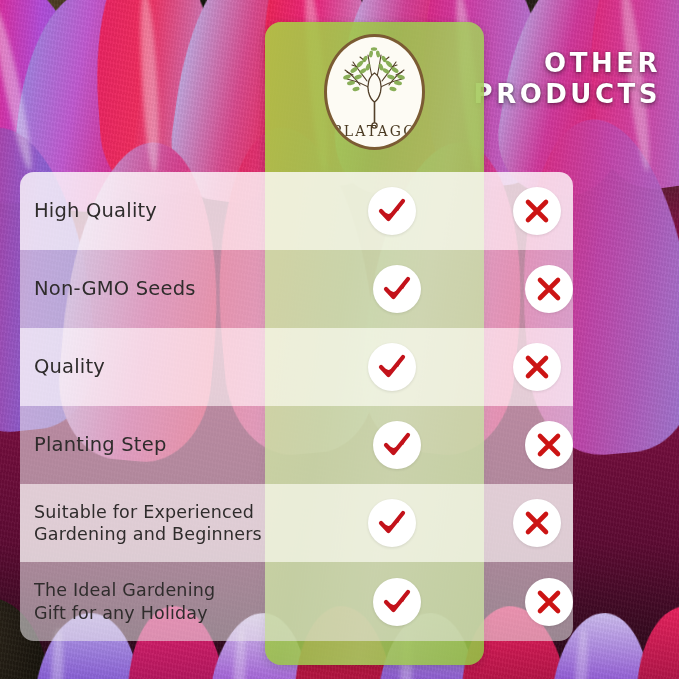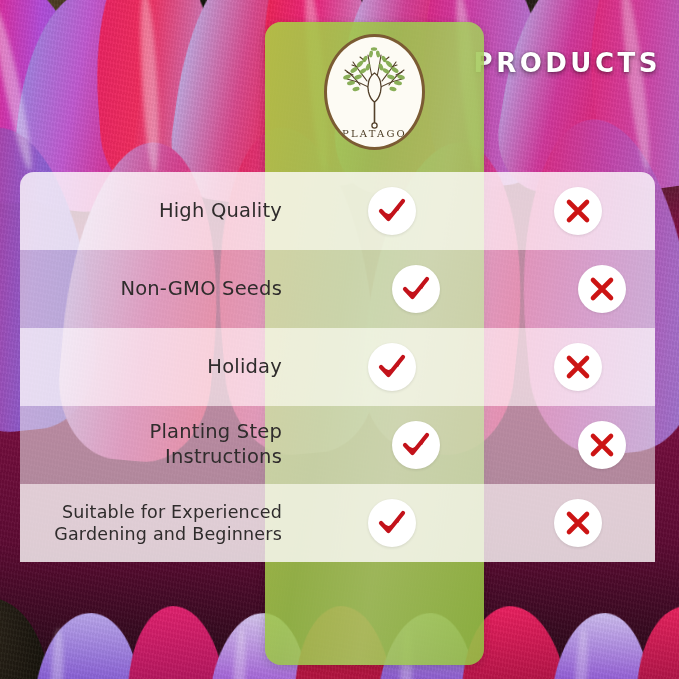--- a/index.html
+++ b/index.html
@@ -78,31 +78,30 @@
     border-radius:50%;
     background:#fdfbf4;
     border:3px solid #7b5b33;
     box-sizing:border-box;
     overflow:hidden;
   }
   #brand-logo svg{position:absolute;left:0;top:0;}
   #brand-logo .logo-word{
     position:absolute;left:0;right:0;bottom:8px;
     text-align:center;
-    font-size:10px;letter-spacing:2.2px;color:#4a3a22;
+    font-size:14px;letter-spacing:2.2px;color:#4a3a22;
     font-family:"DejaVu Serif", serif;
   }
 
   
   #comparison-table{
     position:absolute;
-    left:20px; top:172px; width:635px; height:469px;
+    left:20px; top:172px; width:553px; height:469px;
     border-radius:14px;
     overflow:hidden;
-    text-align:right;
   }
   .row{
     position:relative;
     height:78.1px;
     display:flex;align-items:center;
   }
   .row.light{ background:rgba(255,252,252,.80); }
   .row.dark{  background:rgba(236,232,236,.56);gap:24px; }
   .row .feature{
     width:262px;
@@ -175,20 +174,21 @@
       <div class="stripe" style="left:12%;top:88%;width:1.6%;height:14%;background:rgba(255,255,255,.35);transform:rotate(2deg);"></div>
       <div class="stripe" style="left:36%;top:88%;width:1.6%;height:14%;background:rgba(255,255,255,.33);transform:rotate(3deg);"></div>
       <div class="stripe" style="left:58%;top:88%;width:1.6%;height:14%;background:rgba(255,255,255,.33);transform:rotate(2deg);"></div>
       <div class="stripe" style="left:81%;top:88%;width:1.6%;height:14%;background:rgba(255,255,255,.31);transform:rotate(3deg);"></div>
     </div>
     <div class="grain"></div>
   </div>
 
 
   <div class="heading" id="right-heading">
+    <span class="ln">OTHER</span>
     <span class="ln">PRODUCTS</span>
   </div>
 
   <div id="brand-column">
     <div class="colsheen"></div>
   </div>
 
   <div id="brand-logo">
     <svg width="95" height="110" viewBox="0 0 95 110">
       <g stroke="#53402a" stroke-width="1.1" fill="none" stroke-linecap="round">
@@ -283,21 +283,21 @@
         <div class="mark">
           <svg width="30" height="30" viewBox="0 0 30 30">
             <path d="M6 6 L24 24 M24 6 L6 24" stroke="#CC1414" stroke-width="4.6" stroke-linecap="round"></path>
           </svg>
         </div>
       </div>
     </div>
 
     <div class="row light">
       <div class="feature">
-        <span class="ln">Holiday</span>
+        <span class="ln">Quality</span>
       </div>
       <div class="cell ours">
         <div class="mark">
           <svg width="30" height="30" viewBox="0 0 30 30">
             <path d="M4 15 L11.5 23 L26 5 L21.5 14.5 L11.5 18 Z" fill="#C3121A"></path>
             <path d="M4 15 L11.5 23 L26 5" fill="none" stroke="#C3121A" stroke-width="4.2" stroke-linecap="round" stroke-linejoin="round"></path>
           </svg>
         </div>
       </div>
       <div class="cell other">
@@ -305,21 +305,20 @@
           <svg width="30" height="30" viewBox="0 0 30 30">
             <path d="M6 6 L24 24 M24 6 L6 24" stroke="#CC1414" stroke-width="4.6" stroke-linecap="round"></path>
           </svg>
         </div>
       </div>
     </div>
 
     <div class="row dark">
       <div class="feature">
         <span class="ln">Planting Step</span>
-        <span class="ln">Instructions</span>
       </div>
       <div class="cell ours">
         <div class="mark">
           <svg width="30" height="30" viewBox="0 0 30 30">
             <path d="M4 15 L11.5 23 L26 5 L21.5 14.5 L11.5 18 Z" fill="#C3121A"></path>
             <path d="M4 15 L11.5 23 L26 5" fill="none" stroke="#C3121A" stroke-width="4.2" stroke-linecap="round" stroke-linejoin="round"></path>
           </svg>
         </div>
       </div>
       <div class="cell other">
@@ -346,15 +345,36 @@
       </div>
       <div class="cell other">
         <div class="mark">
           <svg width="30" height="30" viewBox="0 0 30 30">
             <path d="M6 6 L24 24 M24 6 L6 24" stroke="#CC1414" stroke-width="4.6" stroke-linecap="round"></path>
           </svg>
         </div>
       </div>
     </div>
 
+    <div class="row dark">
+      <div class="feature small">
+        <span class="ln">The Ideal Gardening</span>
+        <span class="ln">Gift for any Holiday</span>
+      </div>
+      <div class="cell ours">
+        <div class="mark">
+          <svg width="30" height="30" viewBox="0 0 30 30">
+            <path d="M4 15 L11.5 23 L26 5 L21.5 14.5 L11.5 18 Z" fill="#C3121A"></path>
+            <path d="M4 15 L11.5 23 L26 5" fill="none" stroke="#C3121A" stroke-width="4.2" stroke-linecap="round" stroke-linejoin="round"></path>
+          </svg>
+        </div>
+      </div>
+      <div class="cell other">
+        <div class="mark">
+          <svg width="30" height="30" viewBox="0 0 30 30">
+            <path d="M6 6 L24 24 M24 6 L6 24" stroke="#CC1414" stroke-width="4.6" stroke-linecap="round"></path>
+          </svg>
+        </div>
+      </div>
+    </div>
 
   </div>
 </div>
 
 </body></html>

